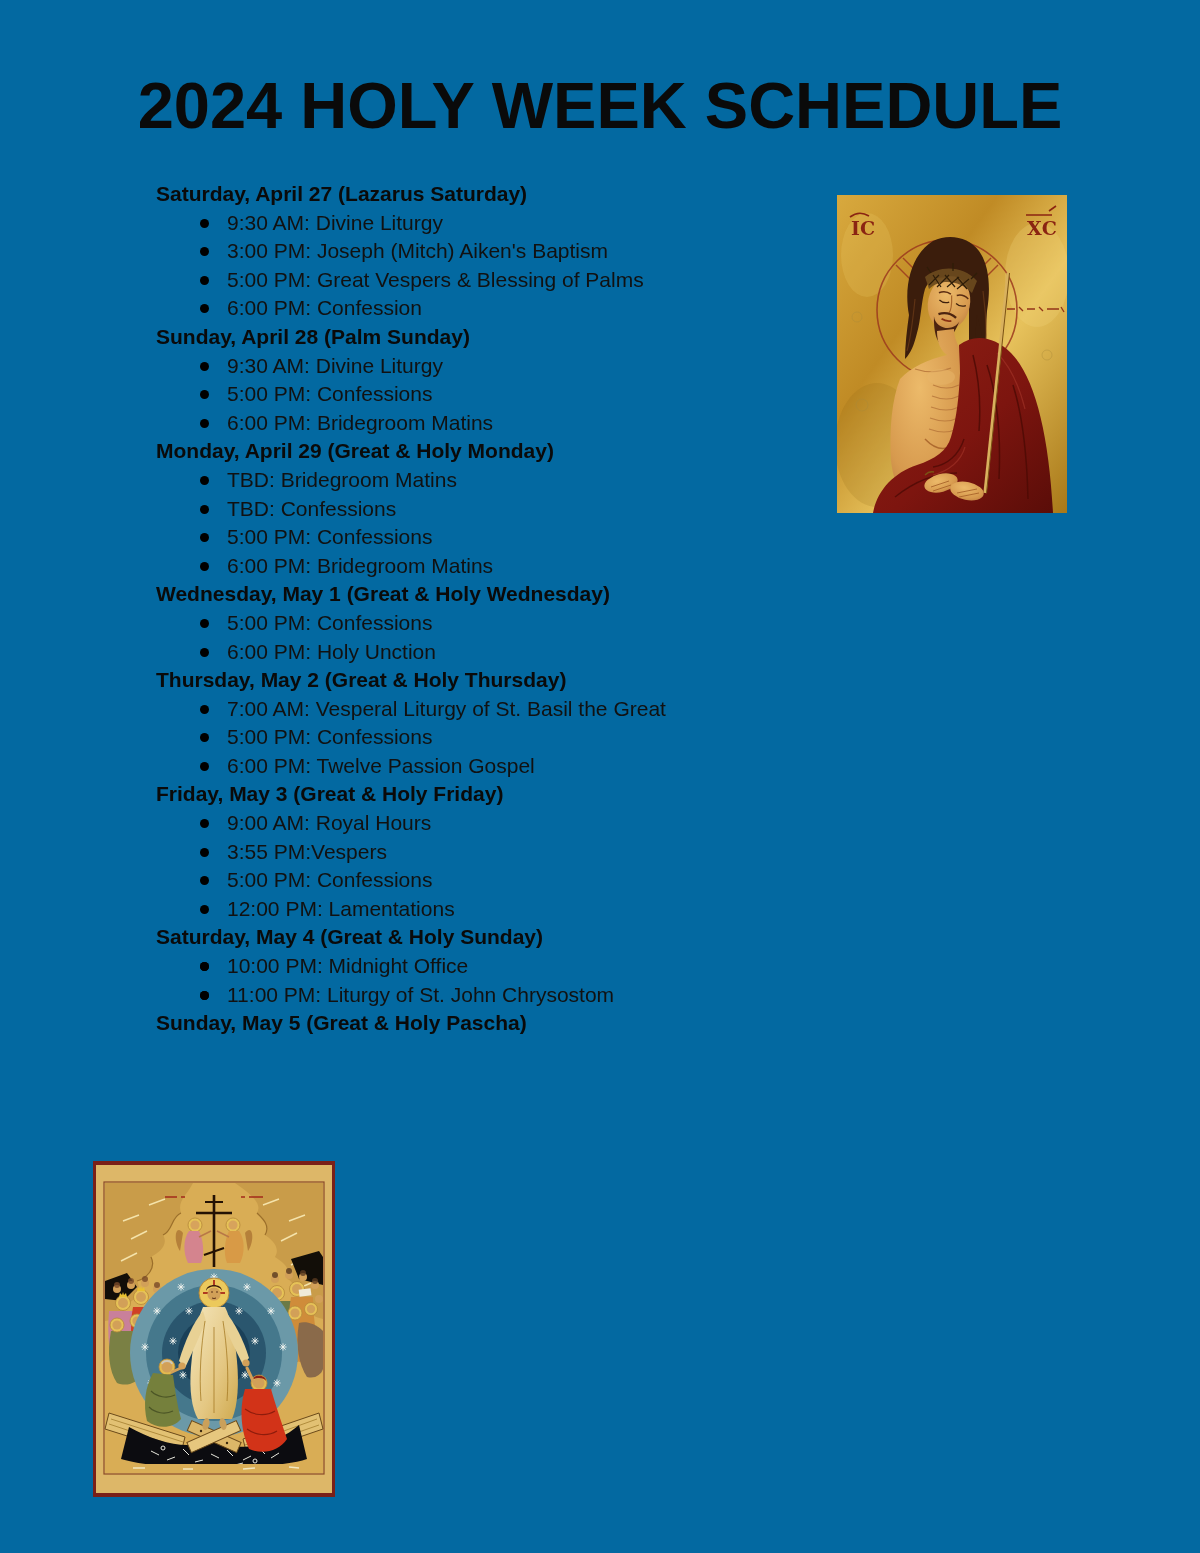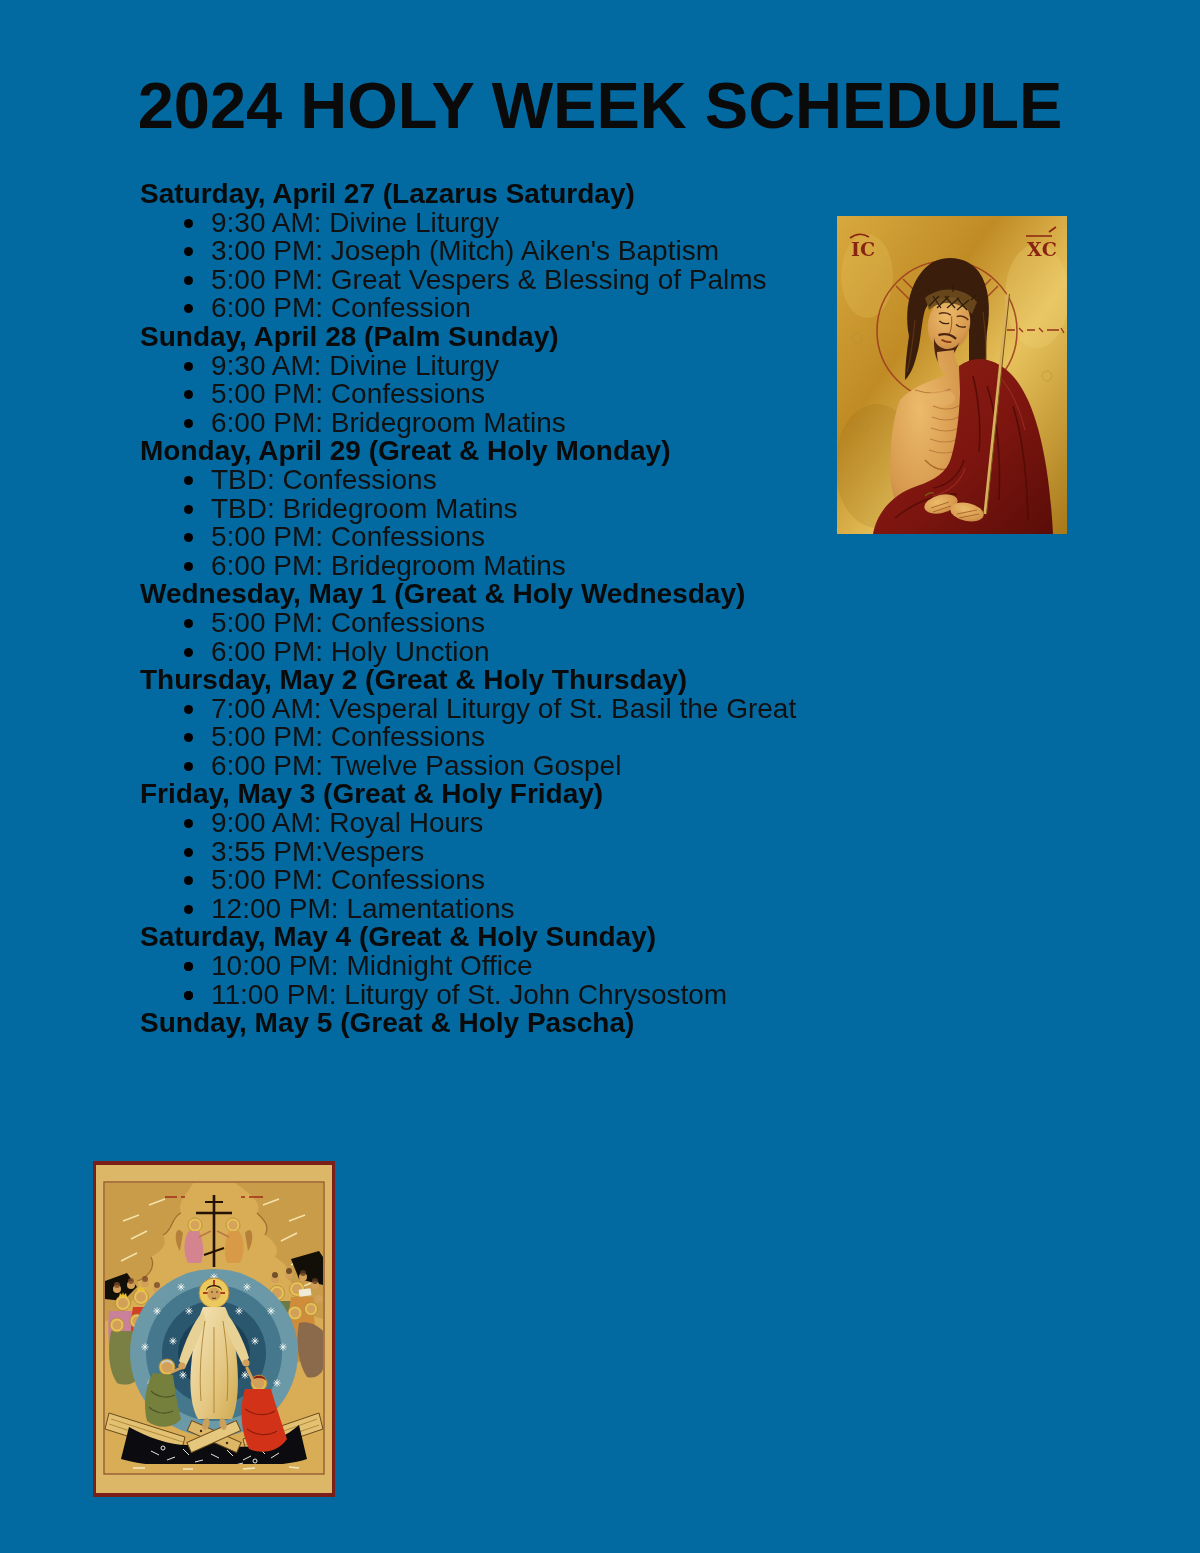--- a/index.html
+++ b/index.html
@@ -20,45 +20,45 @@
     width: 100%;
     text-align: center;
     font-size: 65px;
     font-weight: bold;
     line-height: 1;
     white-space: nowrap;
     color: #0a0a0a;
   }
   .schedule {
     position: absolute;
-    left: 140px;
+    left: 156px;
     top: 180px;
     width: 760px;
-    font-size: 28px;
+    font-size: 21px;
     line-height: 28.6px;
   }
   .sched-heading {
     font-weight: bold;
     color: #0a0a0a;
   }
   .sched-item {
     position: relative;
     padding-left: 71px;
   }
   .bullet {
     position: absolute;
     left: 44px;
     top: 10px;
     width: 9px;
     height: 9px;
     border-radius: 50%;
     background: #000000;
   }
   .icon-img { position: absolute; display: block; }
-  .icon-bridegroom { left: 837px; top: 195px; width: 230px; height: 318px; margin-top: 21px; }
+  .icon-bridegroom { left: 837px; top: 195px; width: 230px; height: 318px; }
   .icon-anastasis  { left: 93px;  top: 1161px; width: 242px; height: 336px; }
   .icon-img svg { width: 100%; height: 100%; display: block; }
 </style>
 </head>
 <body>
 
 <div class="page">
 
   <div class="doc-title">2024 HOLY WEEK SCHEDULE</div>
 
@@ -74,22 +74,22 @@
 
     <div>
       <div class="sched-heading">Sunday, April 28 (Palm Sunday)</div>
       <div class="sched-item"><span class="bullet"></span><span>9:30 AM: Divine Liturgy</span></div>
       <div class="sched-item"><span class="bullet"></span><span>5:00 PM: Confessions</span></div>
       <div class="sched-item"><span class="bullet"></span><span>6:00 PM: Bridegroom Matins</span></div>
     </div>
 
     <div>
       <div class="sched-heading">Monday, April 29 (Great &amp; Holy Monday)</div>
+      <div class="sched-item"><span class="bullet"></span><span>TBD: Bridegroom Matins</span></div>
       <div class="sched-item"><span class="bullet"></span><span>TBD: Confessions</span></div>
-      <div class="sched-item"><span class="bullet"></span><span>TBD: Bridegroom Matins</span></div>
     </div>
 
     <div>
       <div class="sched-item"><span class="bullet"></span><span>5:00 PM: Confessions</span></div>
       <div class="sched-item"><span class="bullet"></span><span>6:00 PM: Bridegroom Matins</span></div>
     </div>
 
     <div>
       <div class="sched-heading">Wednesday, May 1 (Great &amp; Holy Wednesday)</div>
       <div class="sched-item"><span class="bullet"></span><span>5:00 PM: Confessions</span></div>

